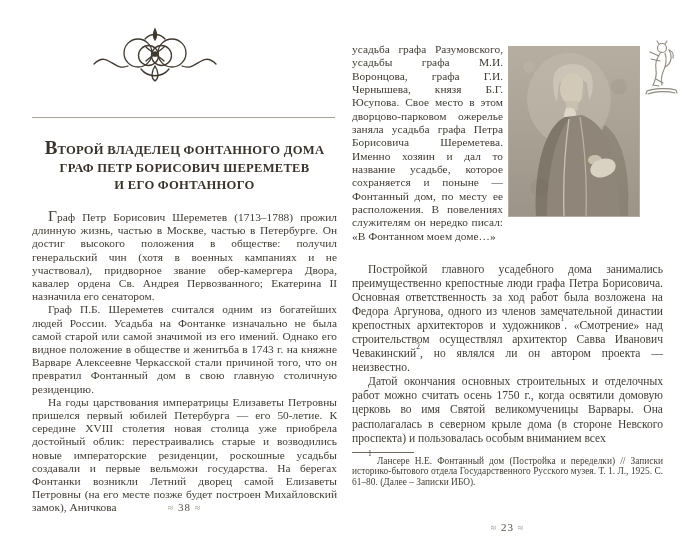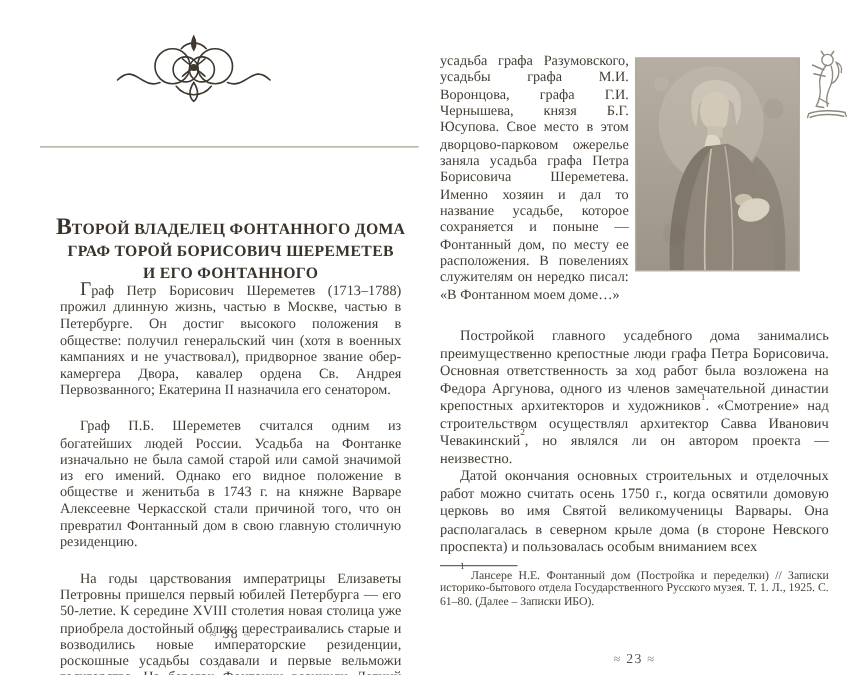--- a/index.html
+++ b/index.html
@@ -13,29 +13,29 @@
   .page{position:absolute;}
   #left-page{left:32px;top:20px;width:305px;height:505px;}
   #right-page{left:352px;top:27px;width:311px;height:500px;margin-top:16px;}
 
   
   .flourish{position:absolute;left:60px;top:6px;width:126px;height:56px;}
   .head-rule{position:absolute;left:0;right:2px;top:97px;height:0;border-top:1px solid #a69f93;}
   .heading{
     position:absolute;top:119px;left:0;width:100%;
     text-align:center;font-weight:bold;color:#39332c;
-    font-size:12.6px;line-height:17.6px;letter-spacing:.25px;margin-top:34px;
+    font-size:12.6px;line-height:17.6px;letter-spacing:.25px;
   }
   .heading .head-init{font-size:19px;letter-spacing:0;}
   .body-text{
     position:absolute;top:188px;left:0;width:100%;
     text-align:justify;font-size:11.4px;line-height:13.2px;
     hyphens:auto;-webkit-hyphens:auto;
   }
-  .body-text p{margin:16px;text-indent:16px;}
+  .body-text p{margin:0;text-indent:16px;}
   .dropcap{font-size:15.5px;line-height:1;}
 
   .page-footer{
     position:absolute;left:0;width:100%;text-align:center;
     font-size:11px;color:#554f45;letter-spacing:1px;
   }
   #left-page .page-footer{top:481px;}
   #right-page .page-footer{top:478px;}
   .footer-orn{color:#938d80;font-size:10px;}
 
@@ -89,21 +89,21 @@
       <path d="M63,3 C61,7 61,11 63,14 C65,11 65,7 63,3 Z" fill="#3e382f"></path>
       <path d="M63,40 C59,46 59,52 63,55 C67,52 67,46 63,40 Z"></path>
       <circle cx="63" cy="28" r="2.2" fill="#3e382f"></circle>
     </svg>
   </div>
 
   <div class="head-rule"></div>
 
   <div class="heading">
     <div><span class="head-init">В</span><span>ТОРОЙ ВЛАДЕЛЕЦ ФОНТАННОГО ДОМА</span></div>
-    <div>ГРАФ ТОРОЙ БОРИСОВИЧ ШЕРЕМЕТЕВ</div>
+    <div>ГРАФ ПЕТР БОРИСОВИЧ ШЕРЕМЕТЕВ</div>
     <div>И ЕГО ФОНТАННОГО</div>
   </div>
 
   <div class="body-text">
     <p><span class="dropcap">Г</span><span>раф Петр Борисович Шереметев (1713–1788) прожил длинную жизнь, частью в Москве, частью в Петербурге. Он достиг высокого положения в обществе: получил генеральский чин (хотя в военных кампаниях и не участвовал), придворное звание обер-камергера Двора, кавалер ордена Св. Андрея Первозванного; Екатерина II назначила его сенатором.</span></p>
     <p>Граф П.Б. Шереметев считался одним из богатейших людей России. Усадьба на Фонтанке изначально не была самой старой или самой значимой из его имений. Однако его видное положение в обществе и женитьба в 1743 г. на княжне Варваре Алексеевне Черкасской стали причиной того, что он превратил Фонтанный дом в свою главную столичную резиденцию.</p>
     <p>На годы царствования императрицы Елизаветы Петровны пришелся первый юбилей Петербурга — его 50-летие. К середине XVIII столетия новая столица уже приобрела достойный облик: перестраивались старые и возводились новые императорские резиденции, роскошные усадьбы создавали и первые вельможи государства. На берегах Фонтанки возникли Летний дворец самой Елизаветы Петровны (на его месте позже будет построен Михайловский замок), Аничкова</p>
   </div>
 
   <div class="page-footer">

